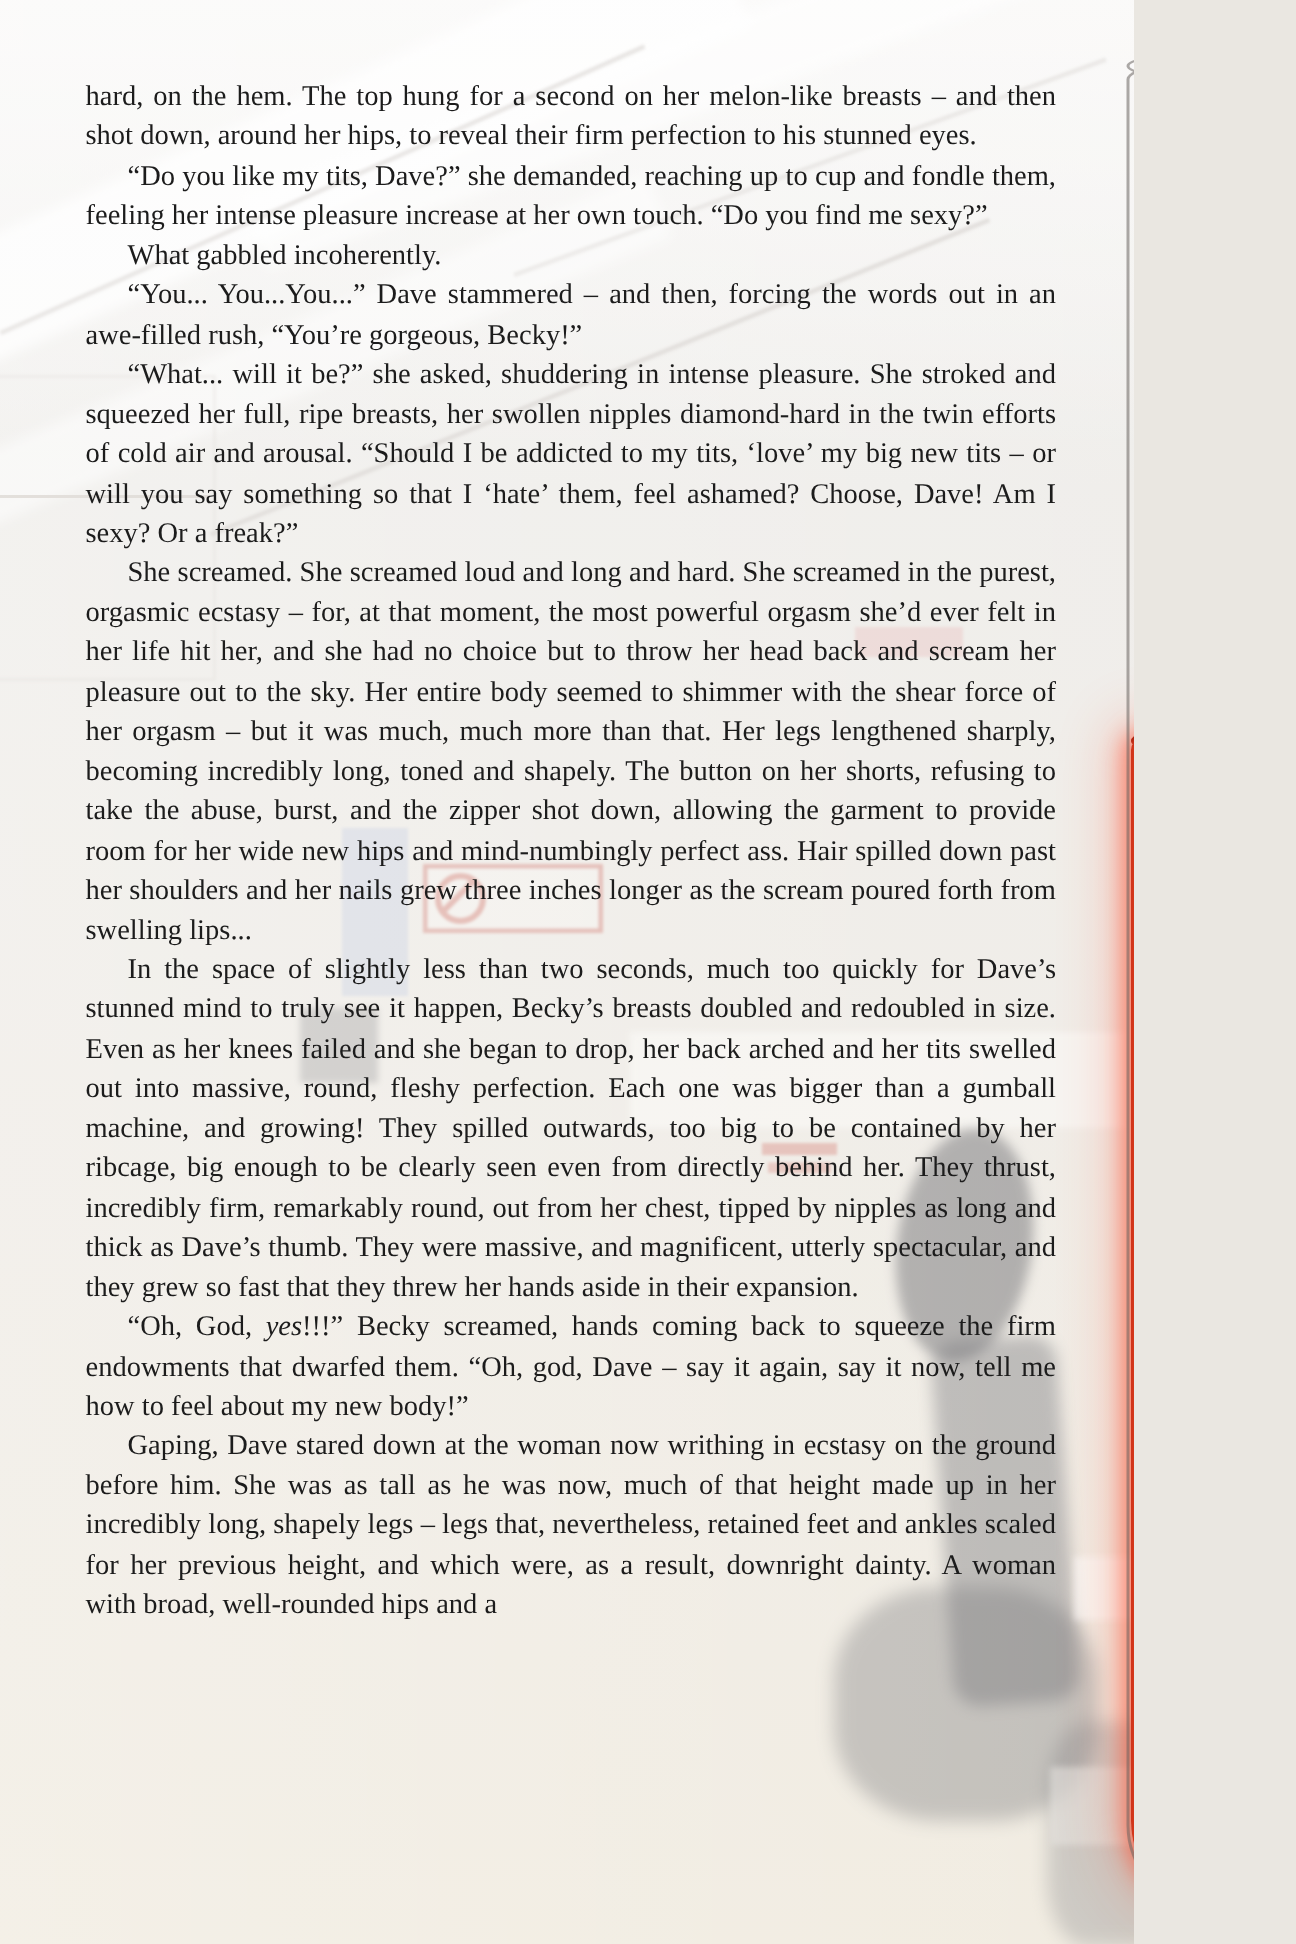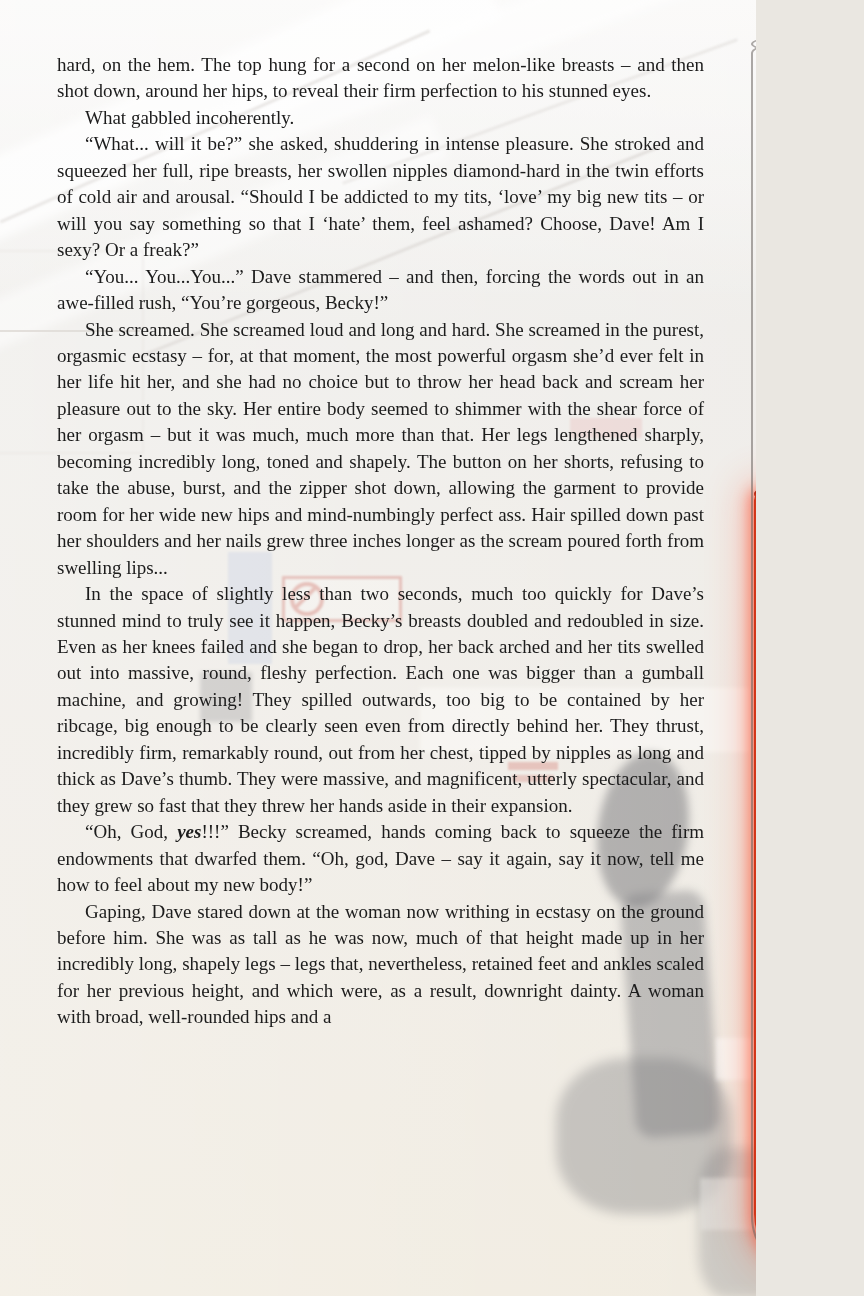--- a/index.html
+++ b/index.html
@@ -68,21 +68,21 @@
       background:rgba(255,208,196,.55);}
   .liquid-crescent{position:absolute;left:794px;top:1216px;width:46px;height:17px;border-radius:50%;
       background:rgba(255,238,232,.85);transform:rotate(-32deg);filter:blur(1px);}
 
   
   .page-text{position:absolute;left:57px;top:52px;width:647px;
       font-family:"Liberation Serif",serif;font-size:19px;line-height:26.45px;
       color:#1c1c1c;text-align:justify;}
   .page-text p{margin:0;text-indent:28px;}
   .page-text p:first-child{text-indent:0;}
-  .seg-bold-italic{font-weight:bold;font-style:italic;margin-top:34px;}
+  .seg-bold-italic{font-weight:normal;font-style:italic;margin-top:34px;}
 
   .page-number{position:absolute;left:780px;top:1233px;width:40px;
       font-family:"Liberation Sans",sans-serif;font-weight:bold;font-size:19px;
       letter-spacing:1px;color:#141414;}
 </style>
 </head>
 <body>
 
 <div class="page">
 
@@ -117,23 +117,24 @@
     <div class="liquid-stripe-wide"></div>
     <div class="liquid-stripe-thin"></div>
     <div class="liquid-crescent"></div>
     <div class="liquid-surface"></div>
     <div class="tube-glass"></div>
     <div class="tube-rim"></div>
   </div>
 
   <div class="page-text">
       <p><span>hard, on the hem. The top hung for a second on her melon-like breasts – and then shot down, around her hips, to reveal their firm perfection to his stunned eyes.</span></p>
+      <p><span>“Do you like my tits, Dave?” she demanded, reaching up to cup and fondle them, feeling her intense pleasure increase at her own touch. “Do you find me sexy?”</span></p>
       <p><span>What gabbled incoherently.</span></p>
+      <p><span>“You... You...You...” Dave stammered – and then, forcing the words out in an awe-filled rush, “You’re gorgeous, Becky!”</span></p>
       <p><span>“What... will it be?” she asked, shuddering in intense pleasure. She stroked and squeezed her full, ripe breasts, her swollen nipples diamond-hard in the twin efforts of cold air and arousal. “Should I be addicted to my tits, ‘love’ my big new tits – or will you say something so that I ‘hate’ them, feel ashamed? Choose, Dave! Am I sexy? Or a freak?”</span></p>
-      <p><span>“You... You...You...” Dave stammered – and then, forcing the words out in an awe-filled rush, “You’re gorgeous, Becky!”</span></p>
       <p><span>She screamed. She screamed loud and long and hard. She screamed in the purest, orgasmic ecstasy – for, at that moment, the most powerful orgasm she’d ever felt in her life hit her, and she had no choice but to throw her head back and scream her pleasure out to the sky. Her entire body seemed to shimmer with the shear force of her orgasm – but it was much, much more than that. Her legs lengthened sharply, becoming incredibly long, toned and shapely. The button on her shorts, refusing to take the abuse, burst, and the zipper shot down, allowing the garment to provide room for her wide new hips and mind-numbingly perfect ass. Hair spilled down past her shoulders and her nails grew three inches longer as the scream poured forth from swelling lips...</span></p>
       <p><span>In the space of slightly less than two seconds, much too quickly for Dave’s stunned mind to truly see it happen, Becky’s breasts doubled and redoubled in size. Even as her knees failed and she began to drop, her back arched and her tits swelled out into massive, round, fleshy perfection. Each one was bigger than a gumball machine, and growing! They spilled outwards, too big to be contained by her ribcage, big enough to be clearly seen even from directly behind her. They thrust, incredibly firm, remarkably round, out from her chest, tipped by nipples as long and thick as Dave’s thumb. They were massive, and magnificent, utterly spectacular, and they grew so fast that they threw her hands aside in their expansion.</span></p>
       <p><span>“Oh, God, </span><span class="seg-bold-italic">yes</span><span>!!!” Becky screamed, hands coming back to squeeze the firm endowments that dwarfed them. “Oh, god, Dave – say it again, say it now, tell me how to feel about my new body!”</span></p>
       <p><span>Gaping, Dave stared down at the woman now writhing in ecstasy on the ground before him. She was as tall as he was now, much of that height made up in her incredibly long, shapely legs – legs that, nevertheless, retained feet and ankles scaled for her previous height, and which were, as a result, downright dainty. A woman with broad, well-rounded hips and a</span></p>
     </div>
 
   <div class="page-number">19</div>
 </div>
 
 </body></html>

